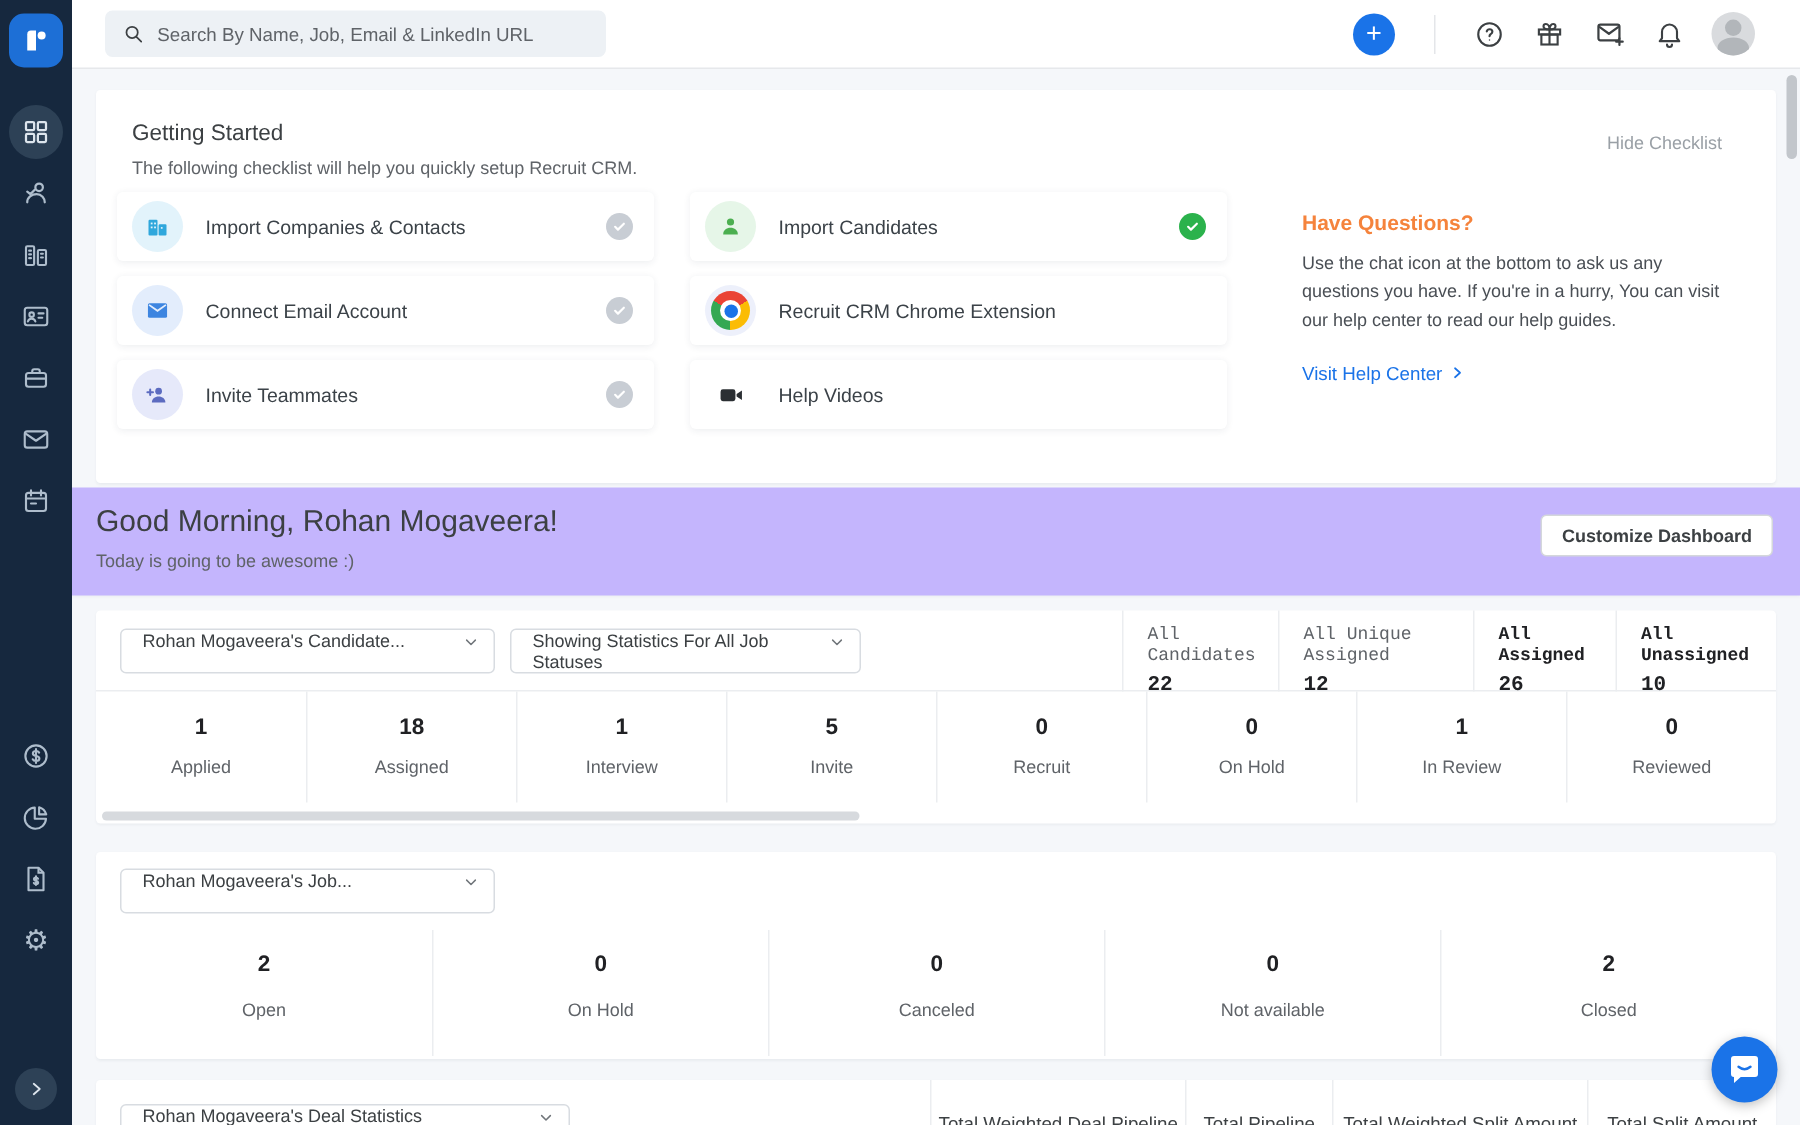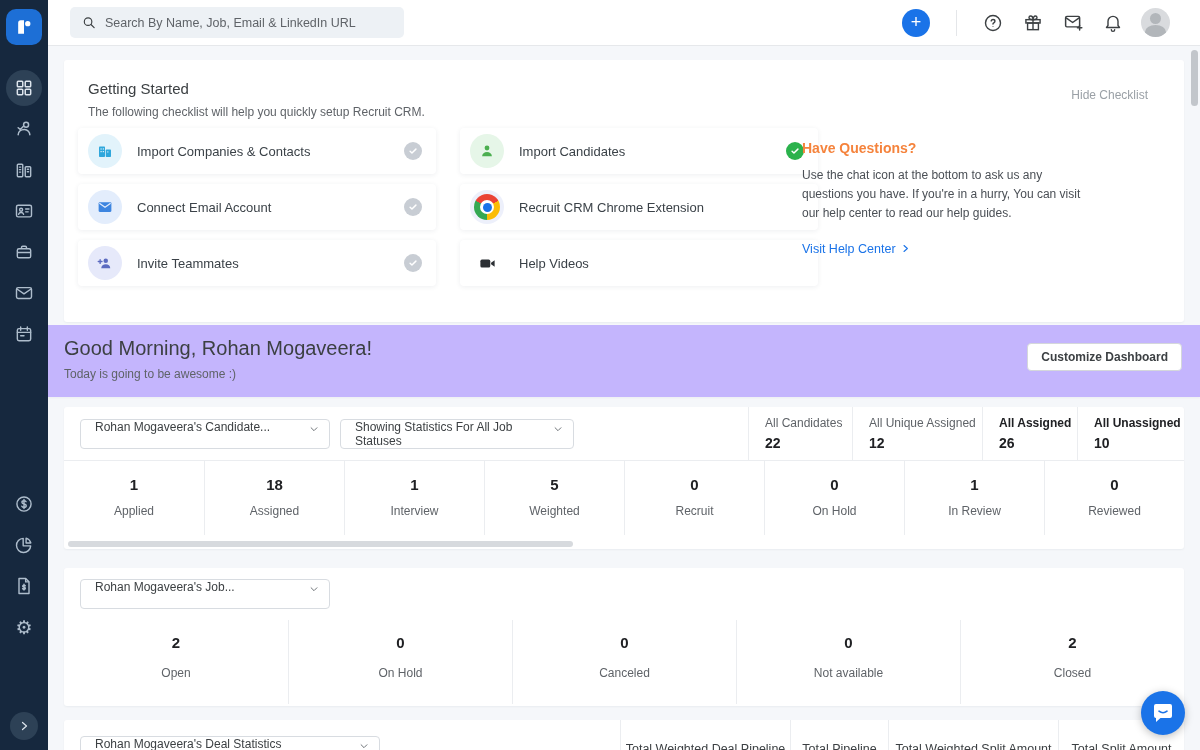--- a/index.html
+++ b/index.html
@@ -45,40 +45,40 @@
   .gs-ico { width:34px; height:34px; border-radius:50%; display:flex; align-items:center; justify-content:center; flex:0 0 34px; }
   .gs-label { font-size:13px; color:#3b4248; font-weight:500; margin-left:15px; }
   .gs-check { margin-left:auto; width:18px; height:18px; border-radius:50%; display:flex; align-items:center; justify-content:center; }
   .gs-check.done { background:#2BB24C; }
   .gs-check.pending { background:#C8CDD4; }
   .gs-check svg { display:block; }
   .ico-green { background:#E6F6E8; } .ico-cyan { background:#E2F3FB; } .ico-blue { background:#E3EDFC; } .ico-lav { background:#EDF0FB; } .ico-indigo { background:#E6E9FA; } .ico-plain { background:transparent; }
   .chrome-logo { width:26px; height:26px; border-radius:50%; background:conic-gradient(from 60deg,#FBBC05 0 120deg,#34A853 120deg 240deg,#EA4335 240deg 360deg); position:relative; }
   .chrome-logo::before { content:""; position:absolute; left:6px; top:6px; width:14px; height:14px; border-radius:50%; background:#fff; }
   .chrome-logo::after { content:""; position:absolute; left:8.5px; top:8.5px; width:9px; height:9px; border-radius:50%; background:#1A73E8; }
-  .hq { position:absolute; left:738px; top:80px; width:300px; }
+  .hq { position:absolute; left:804px; top:80px; width:300px; }
   .hq-title { font-size:14px; font-weight:700; color:#F5833C; }
   .hq-body { font-size:12px; color:#4a4f55; line-height:1.6; margin-top:10px; width:292px; }
   .hq-link { font-size:12.5px; color:#1A73E8; font-weight:500; margin-top:18px; display:inline-flex; align-items:center; gap:5px; cursor:pointer; }
 
   
   .greet { position:absolute; left:0; top:279px; width:1152px; height:72px; background:#c4b5fd; box-shadow:0 1px 2px rgba(20,30,50,.04); }
   .greet-title { position:absolute; left:16px; top:12px; font-size:20px; color:#3c4043; font-weight:500; }
   .greet-sub { position:absolute; left:16px; top:42px; font-size:12px; color:#5f6368;text-align:center; }
   .customize-btn { position:absolute; right:18px; top:18px; height:28px; padding:0 13px; background:#fff; border:1px solid #d4d7db; border-radius:4px; font-size:12px; font-weight:700; color:#3c4043; line-height:26px; cursor:pointer; }
 
   
   .cand-card { left:16px; top:361px; width:1120px; height:142px; }
   .cand-top { height:54px; border-bottom:1px solid #ebedf0; display:flex; align-items:center; position:relative; }
   .dd { height:30px; border:1px solid #d8dce1; border-radius:4px; background:#fff; display:flex; align-items:flex-start; padding:0 10px 0 14px; cursor:pointer; }
   .dd-label { font-size:12px; color:#3c4043; font-weight:500; }
   .dd .chev { margin-left:auto; padding-left:14px; }
   .dd1 { margin-left:16px; width:250px; }
   .dd2 { margin-left:10px; width:234px; }
-  .sum-tabs { margin-left:auto; display:flex; height:54px; }
+  .sum-tabs { margin-left:auto; display:flex; height:54px;font-family:Liberation Mono, monospace; }
   .sum-tab { border-left:1px solid #ebedf0; padding:9px 0 0 16px; cursor:pointer; }
   .sum-tab .lbl { font-size:12px; color:#5f6368; }
   .sum-tab .val { font-size:14px; font-weight:700; color:#202124; margin-top:5px; }
   .sum-tab.strong .lbl { color:#202124; font-weight:700; }
   .st-w1 { width:104px; } .st-w2 { width:130px; } .st-w3 { width:95px; } .st-w4 { width:107px; }
   .pipe-row { display:flex; height:74px; }
   .pipe-cell { width:140px; text-align:center; padding-top:15px; border-left:1px solid #ebedf0; }
   .pipe-cell:first-child { border-left:none; }
   .num { font-size:15px; font-weight:700; color:#202124; }
   .cap { font-size:12px; color:#5f6368; margin-top:11px; }
@@ -393,21 +393,21 @@
         <div class="pipe-cell">
           <div class="num">18</div>
           <div class="cap">Assigned</div>
         </div>
         <div class="pipe-cell">
           <div class="num">1</div>
           <div class="cap">Interview</div>
         </div>
         <div class="pipe-cell">
           <div class="num">5</div>
-          <div class="cap">Weighted</div>
+          <div class="cap">Invite</div>
         </div>
         <div class="pipe-cell">
           <div class="num">0</div>
           <div class="cap">Recruit</div>
         </div>
         <div class="pipe-cell">
           <div class="num">0</div>
           <div class="cap">On Hold</div>
         </div>
         <div class="pipe-cell">

